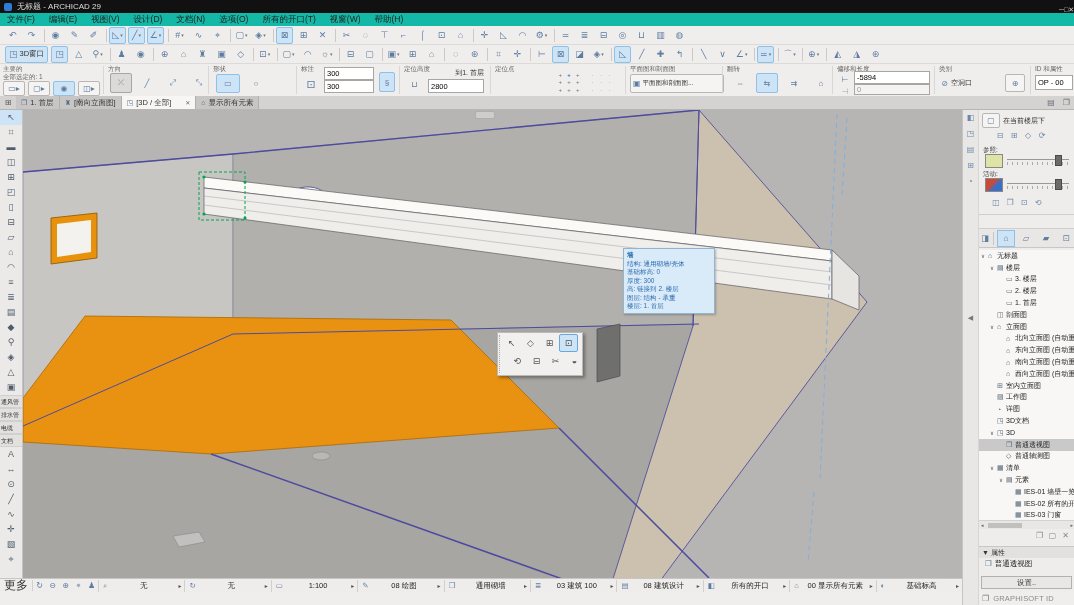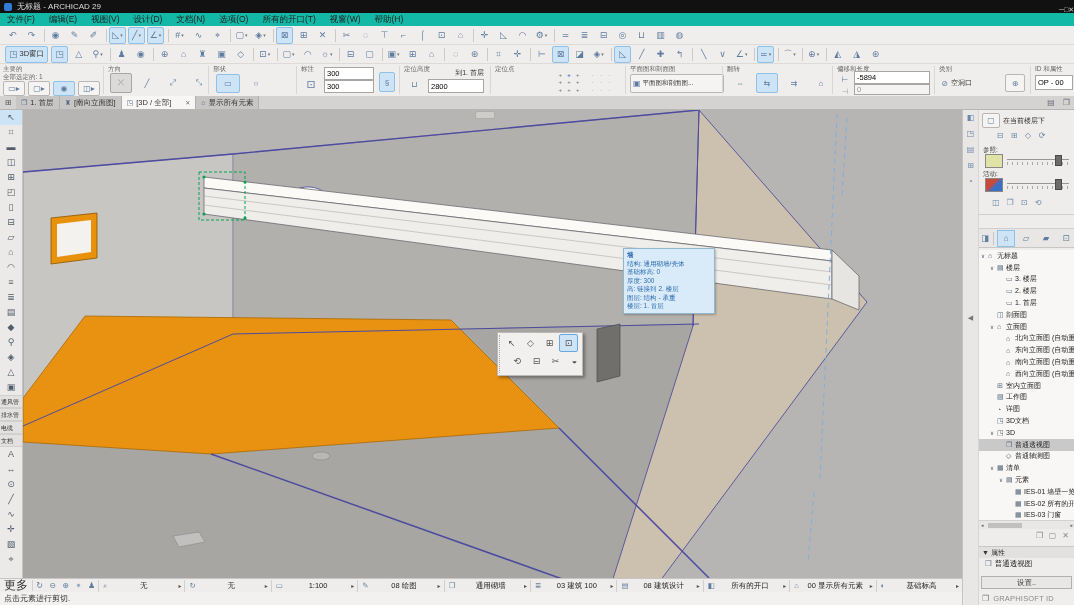--- a/index.html
+++ b/index.html
@@ -689,15 +689,14 @@
           <span class="qarrow">▸</span>
         </div>
         <div class="qseg">
           <span class="qicon">◐</span>
           <span class="qlabel">基础标高</span>
           <span class="qarrow">▸</span>
         </div>
       </span>
   </div>
 
-  <div class="abs" id="statusrow">点击元素进行剪切.</div>
 
 </div>
 
 </body></html>

